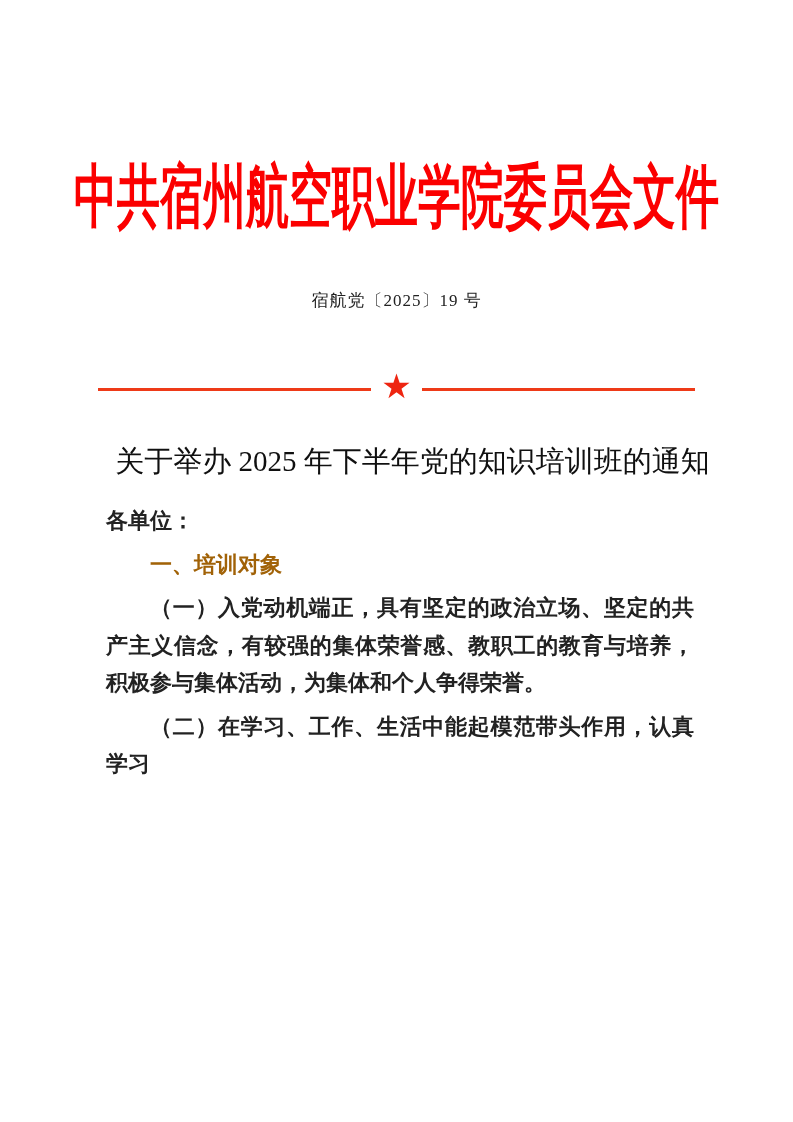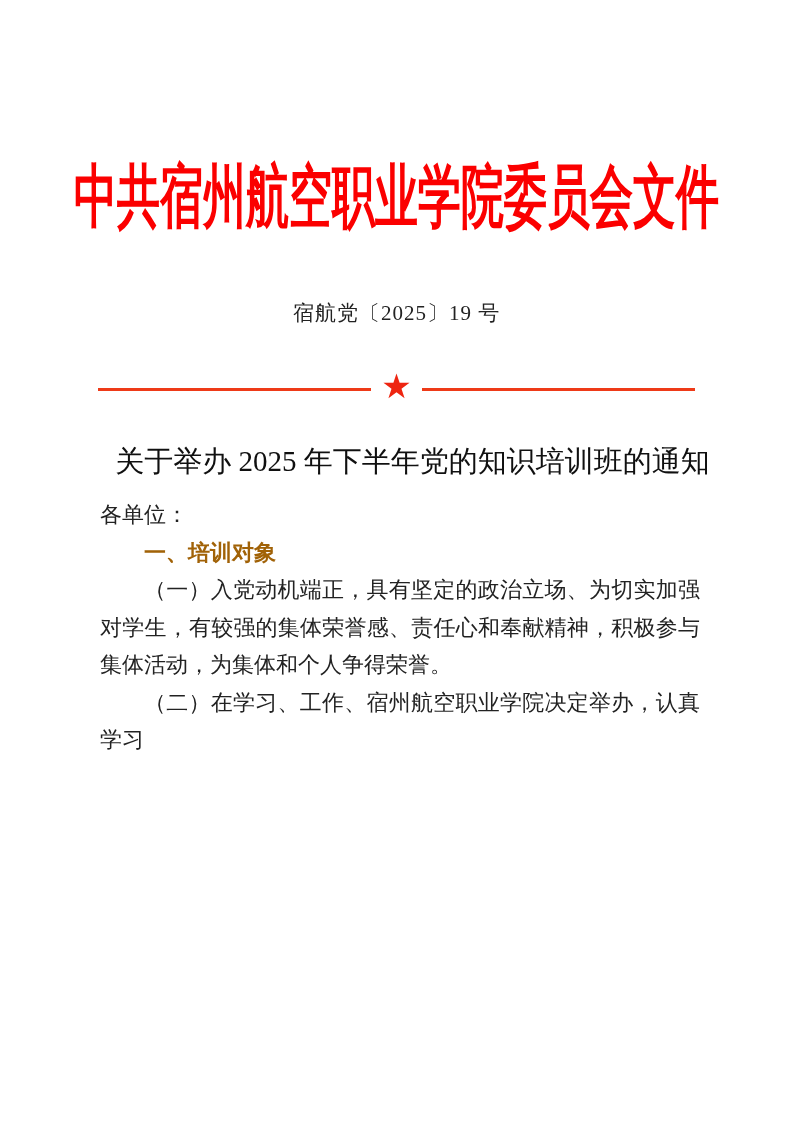--- a/index.html
+++ b/index.html
@@ -27,25 +27,25 @@
     font-weight: bold;
     letter-spacing: 0px;
     white-space: nowrap;
     color: var(--header-red, #fb0000);
     transform: scaleY(1.6);
     transform-origin: 50% 0;
   }
   
   .doc-number {
     position: absolute;
-    top: 299px;
+    top: 289px;
     left: 0;
     width: 793px;
     text-align: center;
-    font-size: 21px;
+    font-size: 17px;
     letter-spacing: 1px;
     color: var(--body-ink, #222222);
   }
   
   .divider {
     position: absolute;
     top: 372px;
     left: 98px;
     width: 597px;
     height: 34px;
@@ -82,21 +82,22 @@
     position: absolute;
     top: 496px;
     left: 100px;
     width: 600px;
     font-size: 22px;
     line-height: 37.5px;
     text-align: justify;
     color: var(--body-ink, #222222);
   }
   .body-text p {
-    margin: 0;
+    margin: 6px;
+    font-weight: bold;
   }
   .indent {
     text-indent: 2em;
   }
   .section-heading {
     font-weight: bold;
     font-family: "Liberation Sans", "DejaVu Sans", sans-serif;
     color: #a16207;
   }
 </style>
@@ -113,17 +114,17 @@
     <span class="rule"></span>
     <span class="star">★</span>
     <span class="rule"></span>
   </div>
 
   <h1 class="doc-title">关于举办 2025 年下半年党的知识培训班的通知</h1>
 
   <div class="body-text">
     <p>各单位：</p>
     <p class="indent section-heading">一、培训对象</p>
-    <p class="indent">（一）入党动机端正，具有坚定的政治立场、为切实加强对学生，有较强的集体荣誉感、责任心和奉献精神，积极参与集体活动，为集体和个人争得荣誉。</p>
-    <p class="indent">（二）在学习、工作、宿州航空职业学院决定举办，认真学习</p>
+    <p class="indent">（一）入党动机端正，具有坚定的政治立场、坚定的共产主义信念，有较强的集体荣誉感、教职工的教育与培养，积极参与集体活动，为集体和个人争得荣誉。</p>
+    <p class="indent">（二）在学习、工作、生活中能起模范带头作用，认真学习</p>
   </div>
 
 </div>
 
 </body></html>

